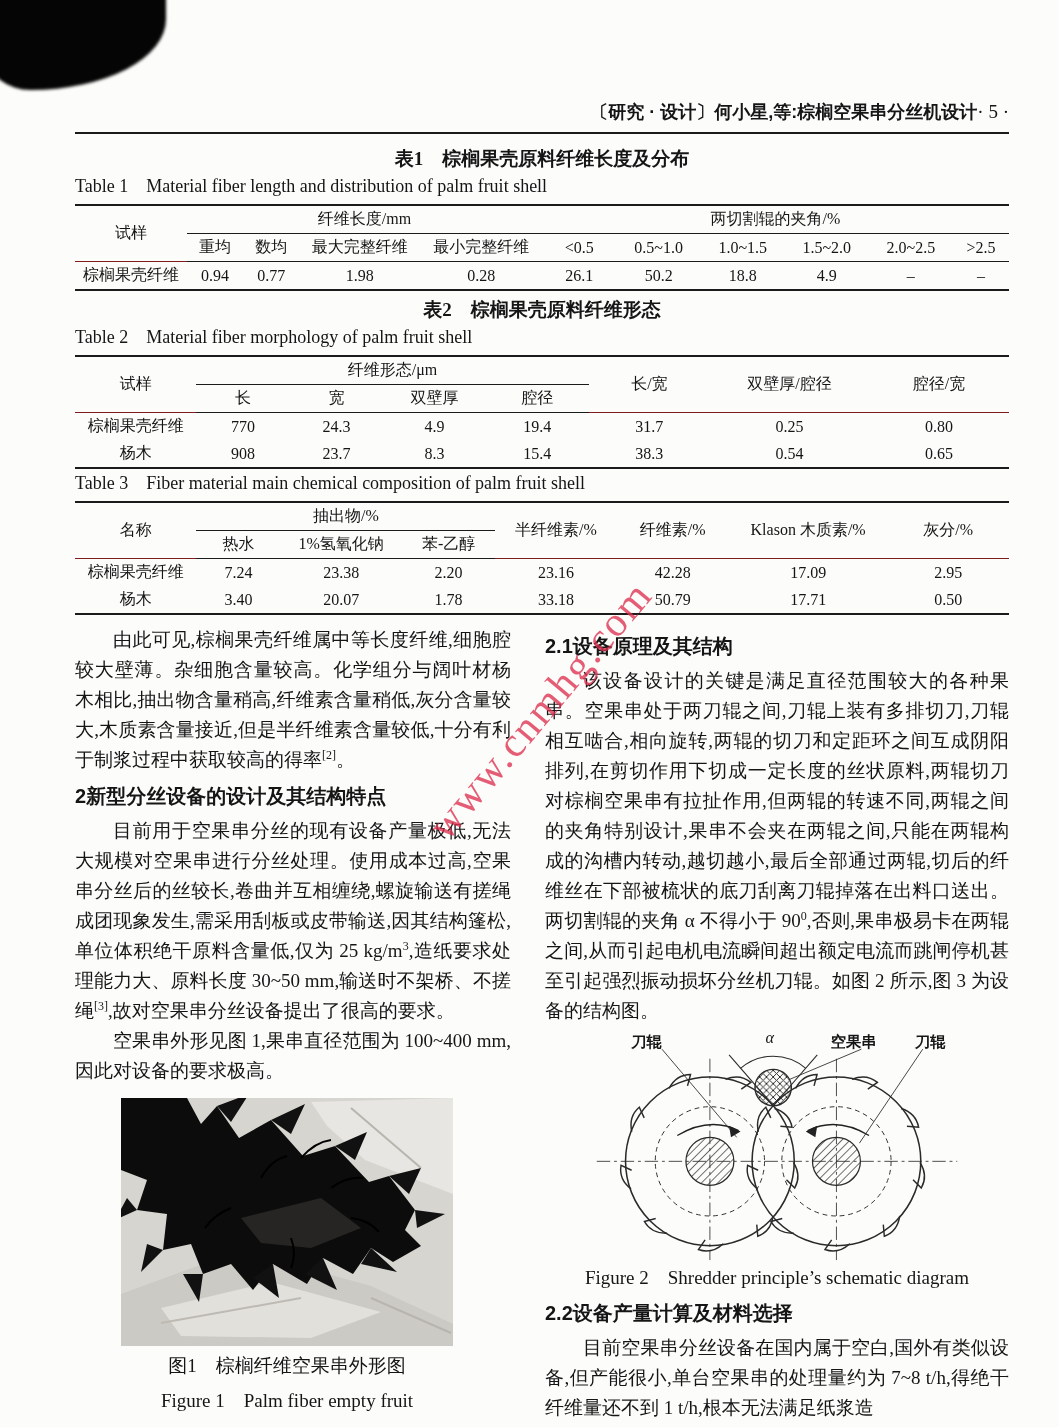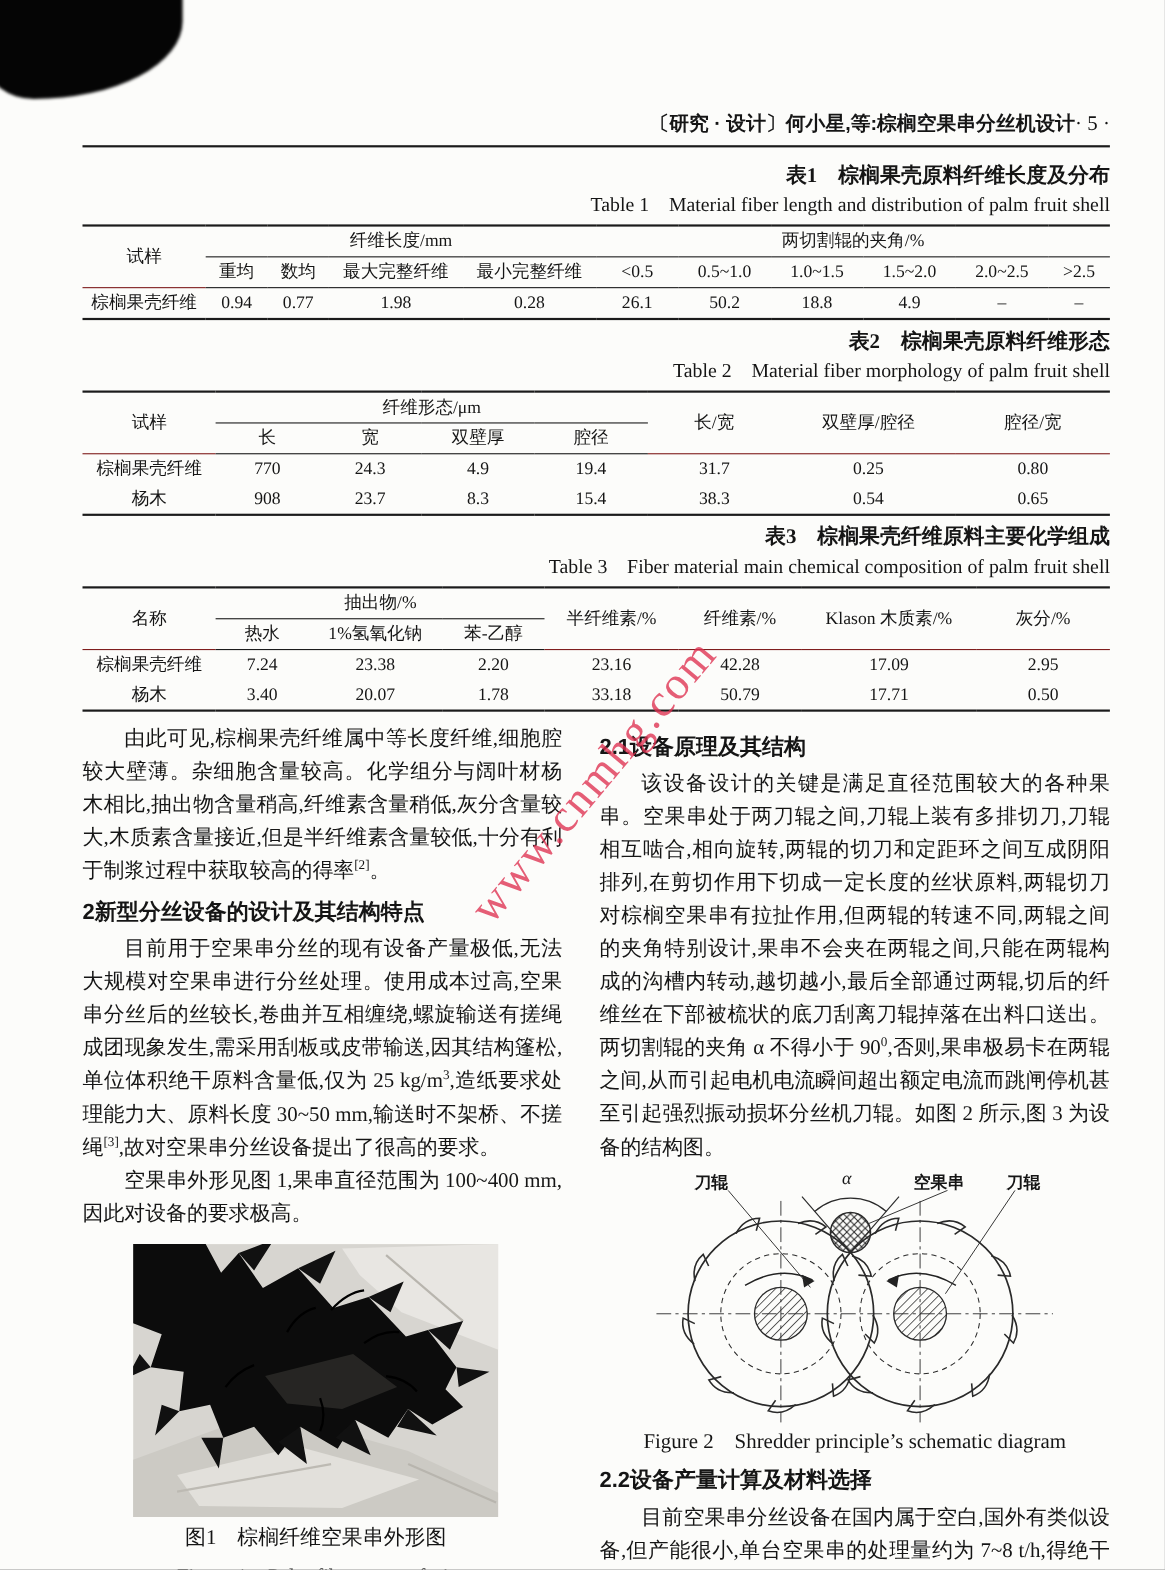--- a/index.html
+++ b/index.html
@@ -18,22 +18,22 @@
     transform:translate(-50%,-50%) rotate(-50deg);
     font-size:42px;letter-spacing:2px;color:rgba(222,48,80,.78);
     font-family:"Liberation Serif",serif;pointer-events:none;z-index:5;}
   
   .hdr{display:flex;align-items:baseline;justify-content:flex-end;
     font-size:18px;}
   .hdr .l,.hdr .c{font-family:"Liberation Sans","DejaVu Sans",sans-serif;font-weight:bold;}
   .hdr .r{font-size:19px;}
   .hdr-rule{border-bottom:2px solid #1b1b1b;margin-top:8px;margin-bottom:12px;}
   
-  .tbl-title-zh{text-align:right;font-weight:bold;font-size:19px;margin:6px 0 2px 0;}
-  .tbl-title-en{text-align:right;font-size:18px;margin:2px 0 6px 0;}
+  .tbl-title-zh{text-align:center;font-weight:bold;font-size:19px;margin:6px 0 2px 0;}
+  .tbl-title-en{text-align:left;font-size:18px;margin:2px 0 6px 0;}
   
   table.gtable{width:100%;border-collapse:collapse;font-size:16px;text-align:center;
     border-top:2.5px solid #1b1b1b;border-bottom:2.5px solid #1b1b1b;}
   table.gtable th{font-weight:400;padding:3px 2px;}
   table.gtable td{padding:3px 2px;}
   table.gtable th.grp{border-bottom:1px solid #1b1b1b;}
   table.gtable tr.sub th{border-bottom:1px solid #1b1b1b;}
   table.gtable th.span2{border-bottom:1px solid #7f1d1d;}
   
   .columns{display:flex;gap:34px;margin-top:10px;}
@@ -164,21 +164,20 @@
         <td>23.7</td>
         <td>8.3</td>
         <td>15.4</td>
         <td>38.3</td>
         <td>0.54</td>
         <td>0.65</td>
       </tr>
     </tbody>
   </table>
 
-  <div class="tbl-title-zh">表3　棕榈果壳纤维原料主要化学组成</div>
   <div class="tbl-title-en">Table 3　Fiber material main chemical composition of palm fruit shell</div>
   <table class="gtable">
     <colgroup>
       <col style="width:13%">
         <col style="width:9%">
         <col style="width:13%">
         <col style="width:10%">
       <col style="width:13%">
         <col style="width:12%">
         <col style="width:17%">

